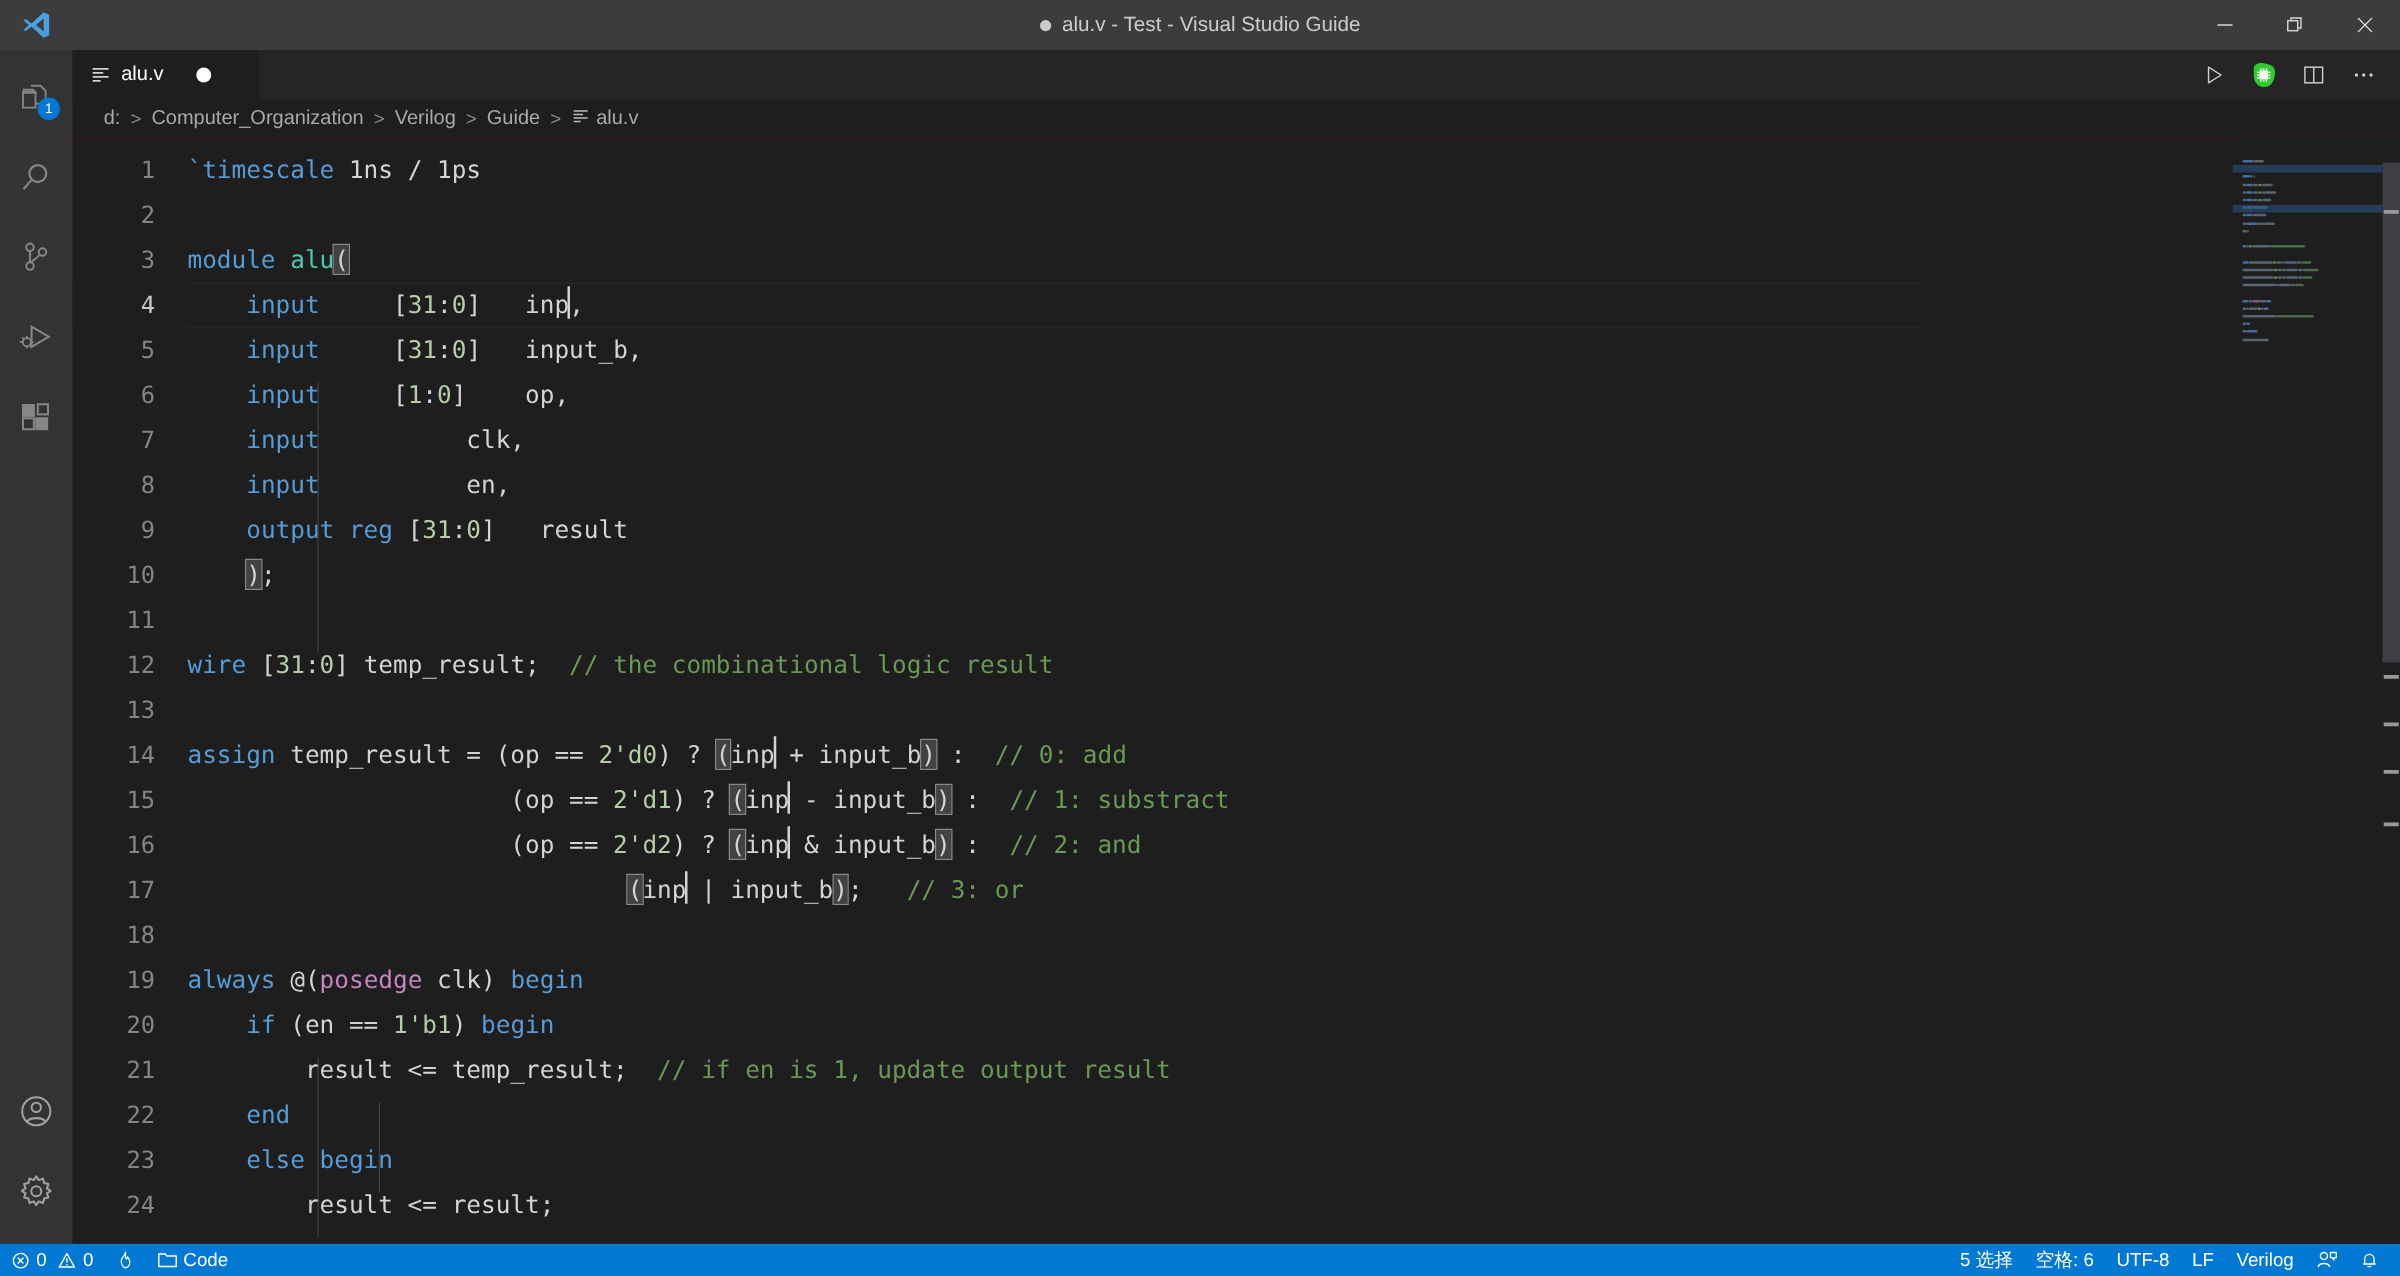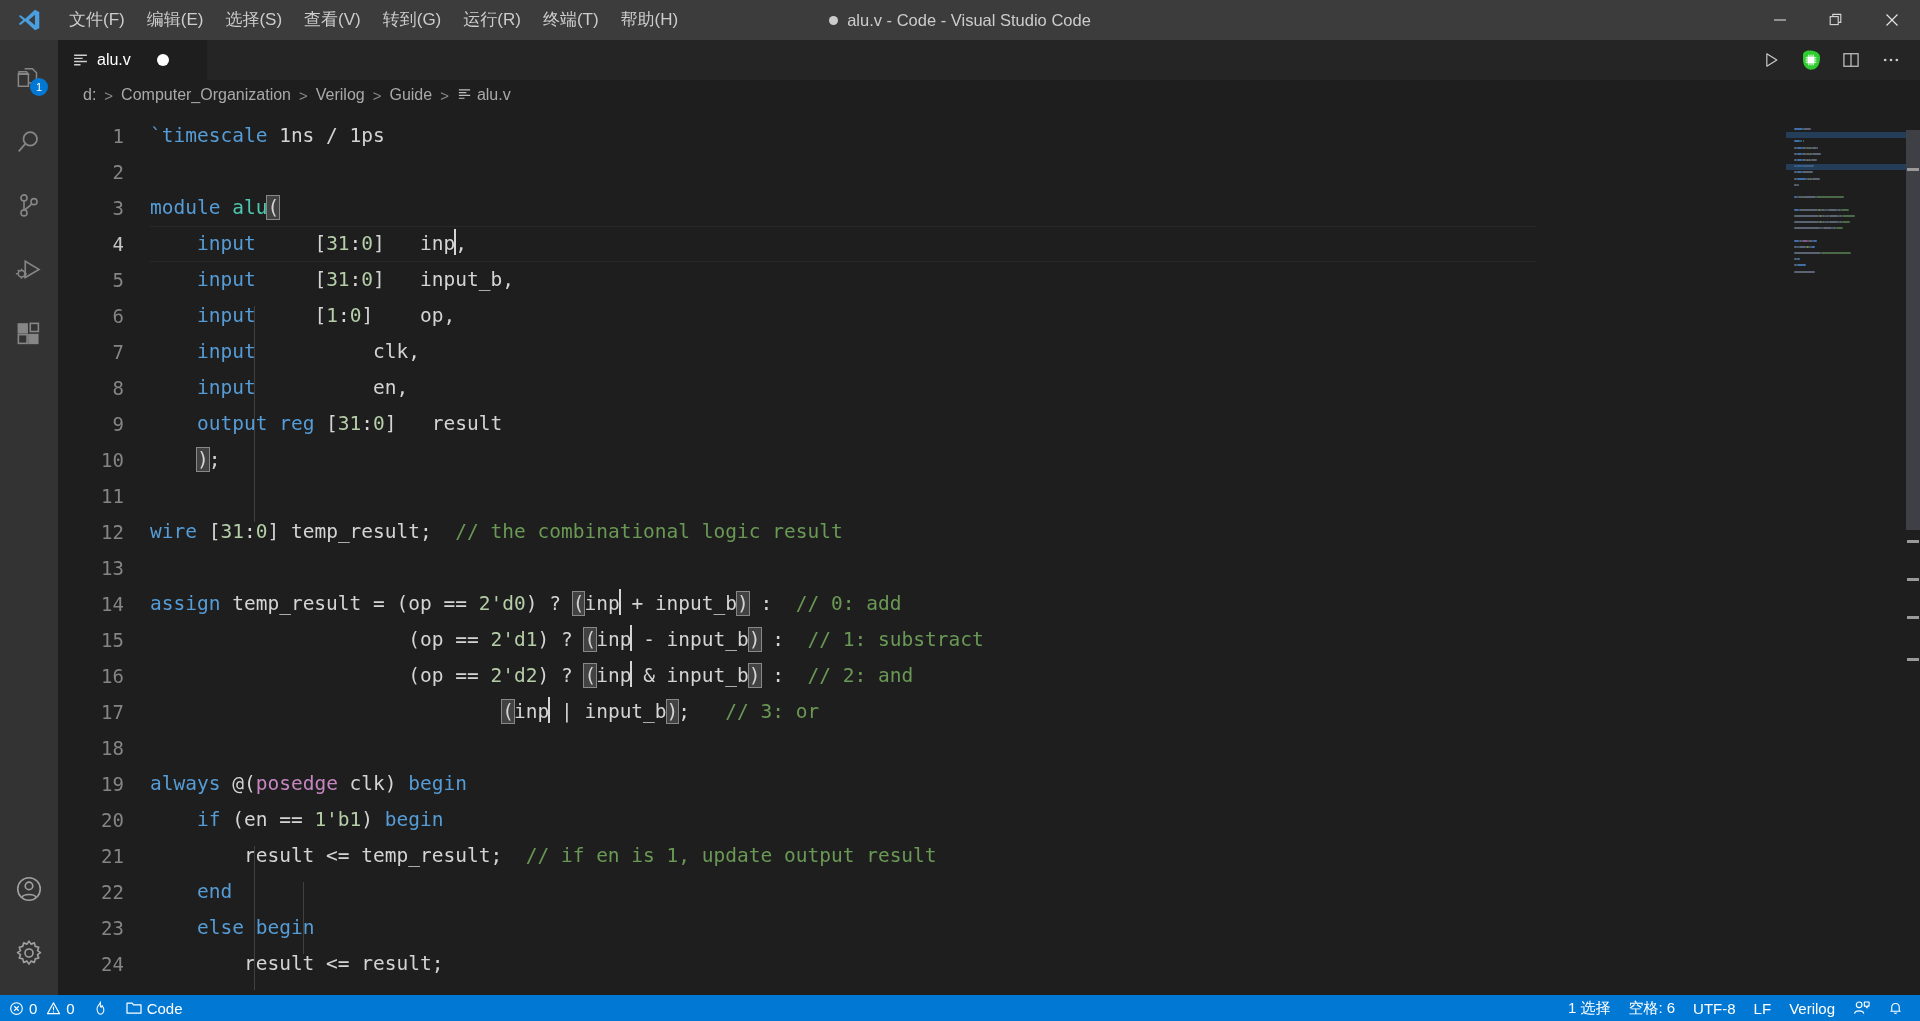--- a/index.html
+++ b/index.html
@@ -145,33 +145,23 @@
 <body>
 
 <div id="app">
 
   <div class="titlebar">
     <div class="vscode-logo">
       <svg width="26" height="26" viewBox="0 0 24 24">
         <path d="M17.5 2.5 L21.5 4.5 L21.5 19.5 L17.5 21.5 L8.5 13.2 L4.2 16.5 L2.5 15.6 L6.6 12 L2.5 8.4 L4.2 7.5 L8.5 10.8 Z M17.5 7.2 L11.8 12 L17.5 16.8 Z" fill="#4a9fe0"></path>
       </svg>
     </div>
-    <div class="menu">
-      <div class="menu-item">文件(F)</div>
-      <div class="menu-item">编辑(E)</div>
-      <div class="menu-item">选择(S)</div>
-      <div class="menu-item">查看(V)</div>
-      <div class="menu-item">转到(G)</div>
-      <div class="menu-item">运行(R)</div>
-      <div class="menu-item">终端(T)</div>
-      <div class="menu-item">帮助(H)</div>
-    </div>
     <div class="win-title">
       <span class="dot"></span>
-      <span>alu.v - Code - Visual Studio Code</span>
+      <span>alu.v - Test - Visual Studio Guide</span>
     </div>
     <div class="win-ctrl">
       <div class="win-btn">
         <svg class="ico" width="14" height="14" viewBox="0 0 14 14">
             <path d="M1 7 H13" stroke="#d8d8d8" stroke-width="1.1"></path>
           </svg>
       </div>
       <div class="win-btn">
         <svg class="ico" width="14" height="14" viewBox="0 0 14 14">
           <rect x="1.2" y="3.6" width="8" height="8" fill="none" stroke="#d8d8d8" stroke-width="1.1"></rect>
@@ -461,21 +451,21 @@
         </svg>
       </div>
       <div class="sb-item">
         <svg class="ico" width="16" height="14" viewBox="0 0 16 14">
           <path d="M1 2.2 H6.2 L7.5 3.8 H15 V12.2 H1 Z" fill="none" stroke="#ffffff" stroke-width="1.2" stroke-linejoin="round"></path>
         </svg>
         <span>Code</span>
       </div>
     </div>
     <div class="sb-right">
-      <div class="sb-item">1 选择</div>
+      <div class="sb-item">5 选择</div>
       <div class="sb-item">空格: 6</div>
       <div class="sb-item">UTF-8</div>
       <div class="sb-item">LF</div>
       <div class="sb-item">Verilog</div>
       <div class="sb-item">
         <svg class="ico" width="17" height="16" viewBox="0 0 18 16">
           <circle cx="6.5" cy="4.6" r="3" fill="none" stroke="#ffffff" stroke-width="1.2"></circle>
           <path d="M1.6 14 C2.4 10, 10.6 10, 11.4 14" fill="none" stroke="#ffffff" stroke-width="1.2"></path>
           <path d="M12 1.6 H17 V6 H15 L15 7.8 L13.4 6 H12 Z" fill="none" stroke="#ffffff" stroke-width="1.2" stroke-linejoin="round"></path>
         </svg>

